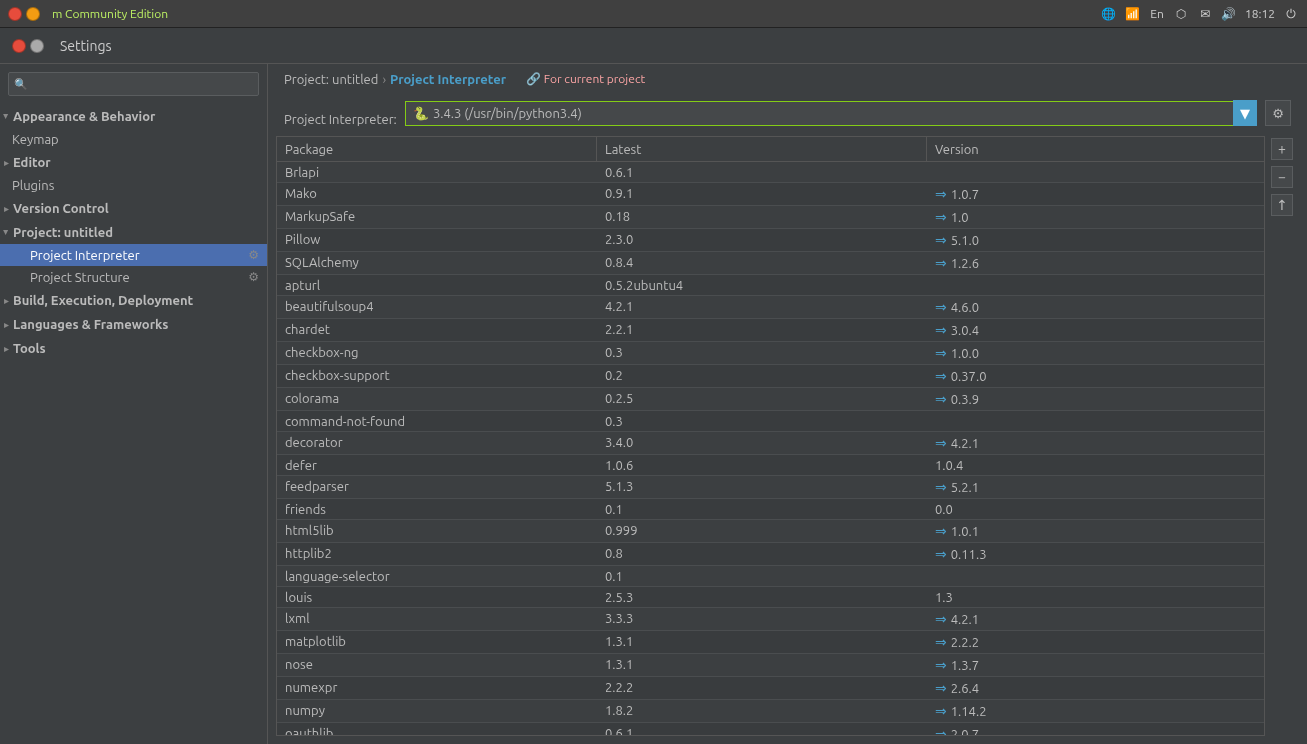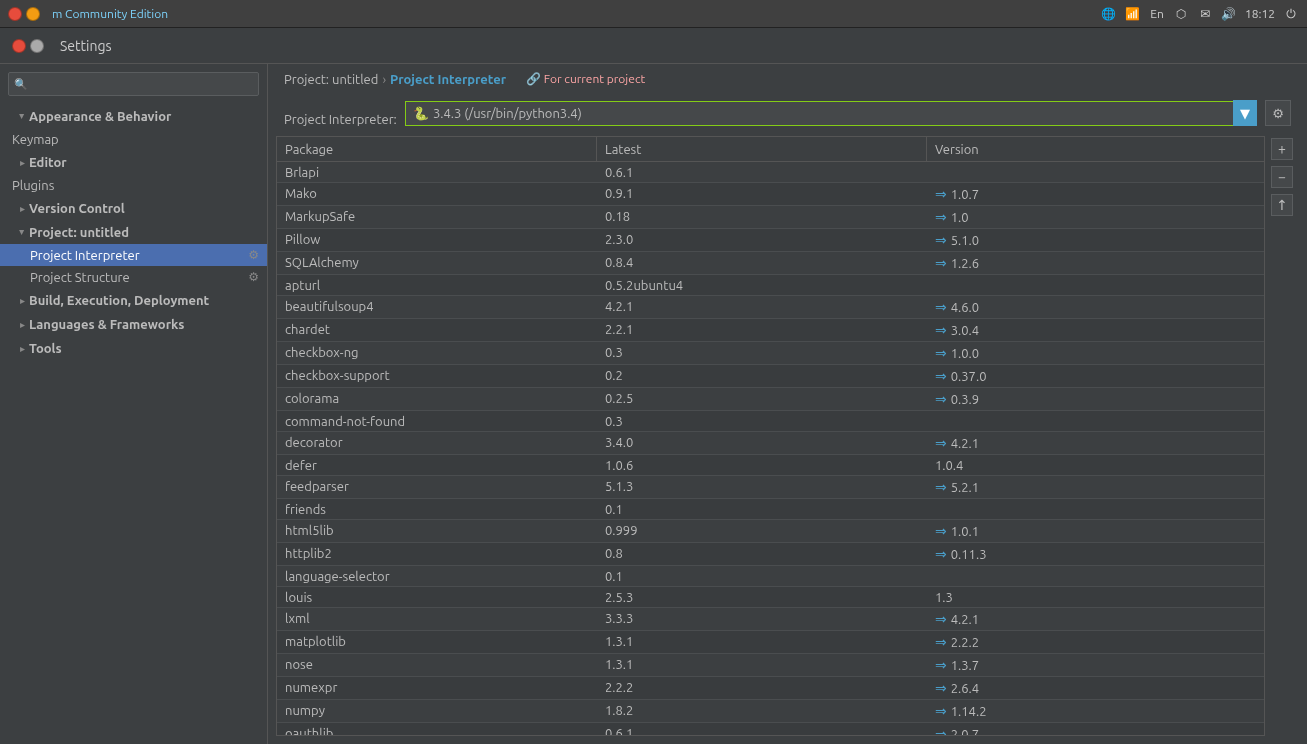--- a/index.html
+++ b/index.html
@@ -31,21 +31,21 @@
     .tb-btn {
       width: 14px;
       height: 14px;
       border-radius: 50%;
       border: 1px solid rgba(0,0,0,0.3);
       cursor: pointer;
     }
     .tb-close { background: #e74c3c; }
     .tb-min { background: #f39c12; }
     .titlebar-title {
-      color: #7dd3fc;
+      color: #bef264;
       font-size: 12px;
       margin-left: 4px;
     }
     .titlebar-system {
       margin-left: auto;
       display: flex;
       align-items: center;
       gap: 8px;
       color: #ccc;
       font-size: 12px;
@@ -137,21 +137,21 @@
       color: #888;
     }
     .nav-arrow.expanded {
       transform: rotate(90deg);
       display: inline-block;
     }
 
     .nav-group-header {
       display: flex;
       align-items: center;
-      padding: 5px 20px;
+      padding: 5px 4px;
       cursor: pointer;
       color: #bbb;
       font-size: 13px;
       font-weight: bold;
       user-select: none;
       text-align: right;
     }
     .nav-sub-item {
       display: flex;
       align-items: center;
@@ -546,20 +546,21 @@
                 <div class="td">feedparser</div>
                 <div class="td td-version">5.1.3</div>
                 <div class="td td-latest">
                   <span class="upgrade-arrow">⇒</span>
                   <span>5.2.1</span>
                 </div>
               </div>
               <div class="tr">
                 <div class="td">friends</div>
                 <div class="td td-version">0.1</div>
+                <div class="td td-latest">0.0</div>
               </div>
               <div class="tr">
                 <div class="td">html5lib</div>
                 <div class="td td-version">0.999</div>
                 <div class="td td-latest">
                   <span class="upgrade-arrow">⇒</span>
                   <span>1.0.1</span>
                 </div>
               </div>
               <div class="tr">

